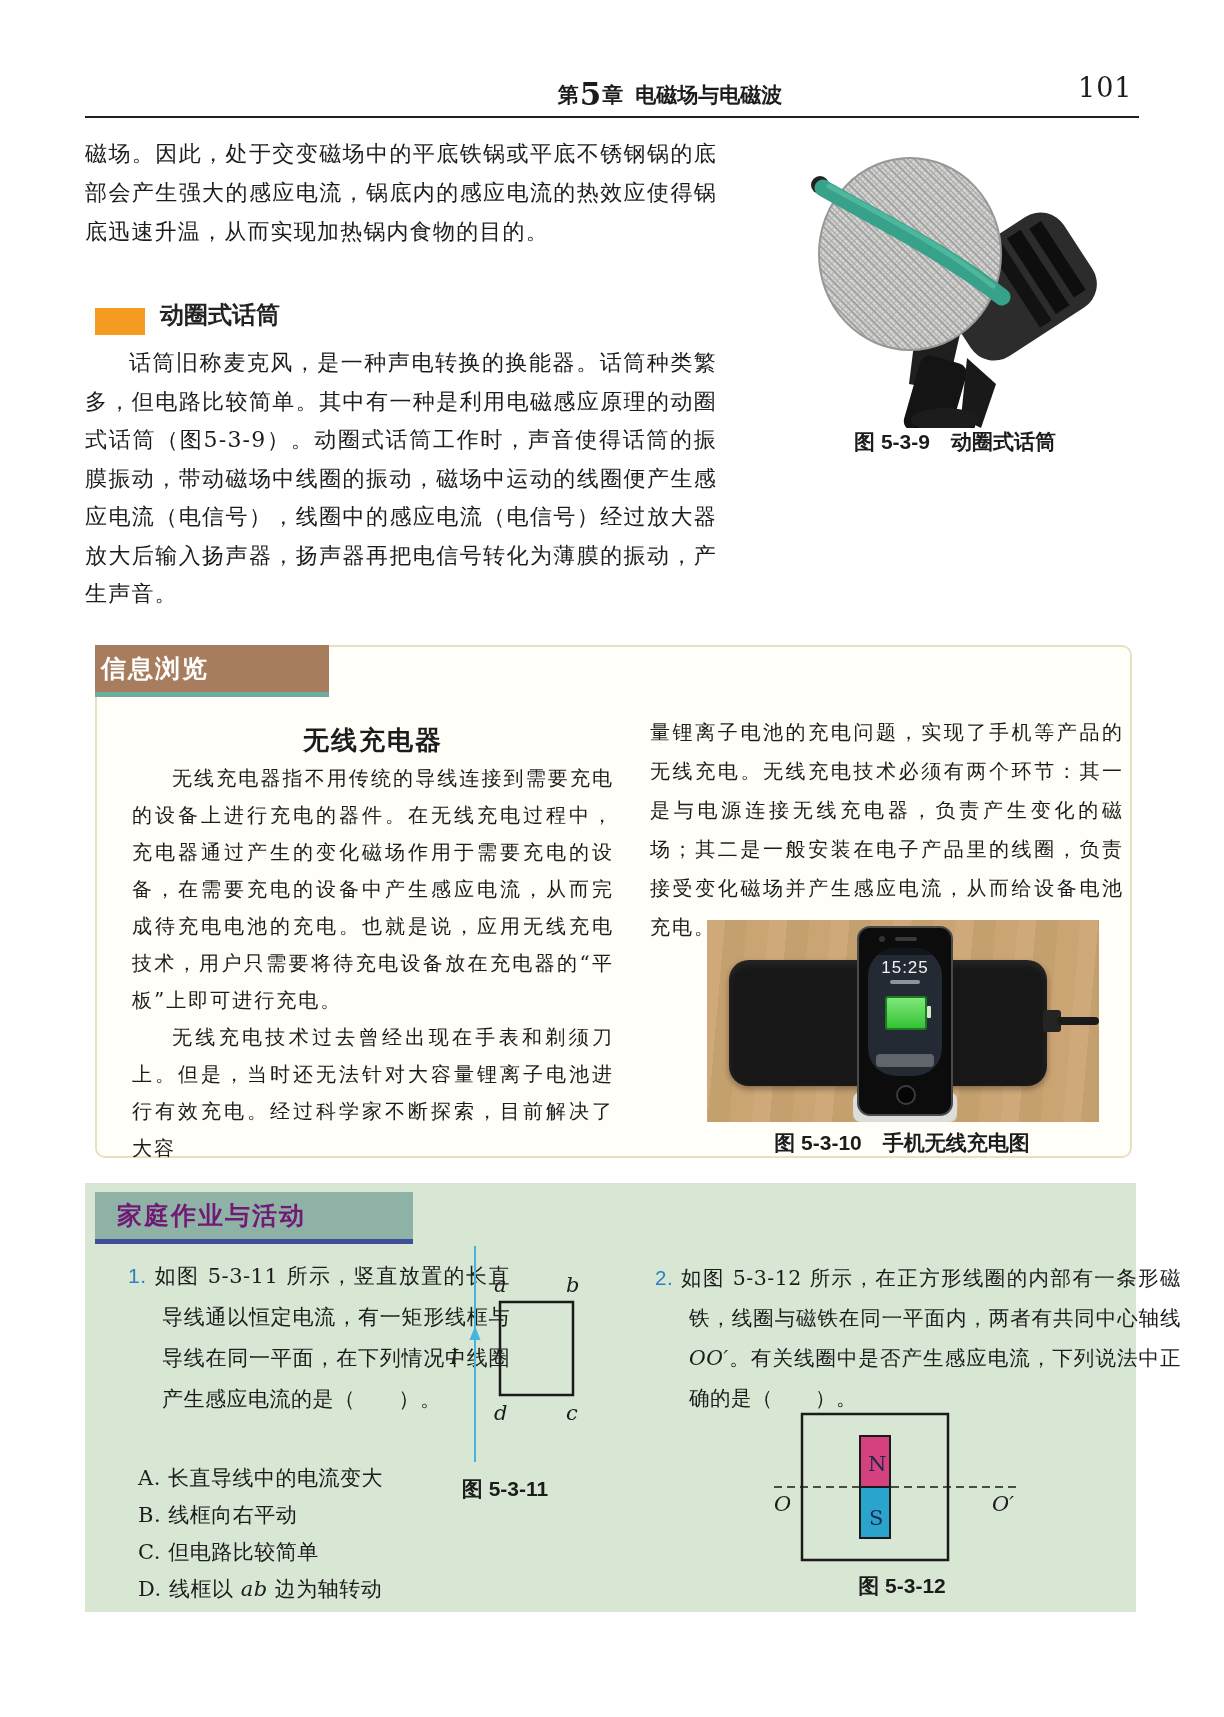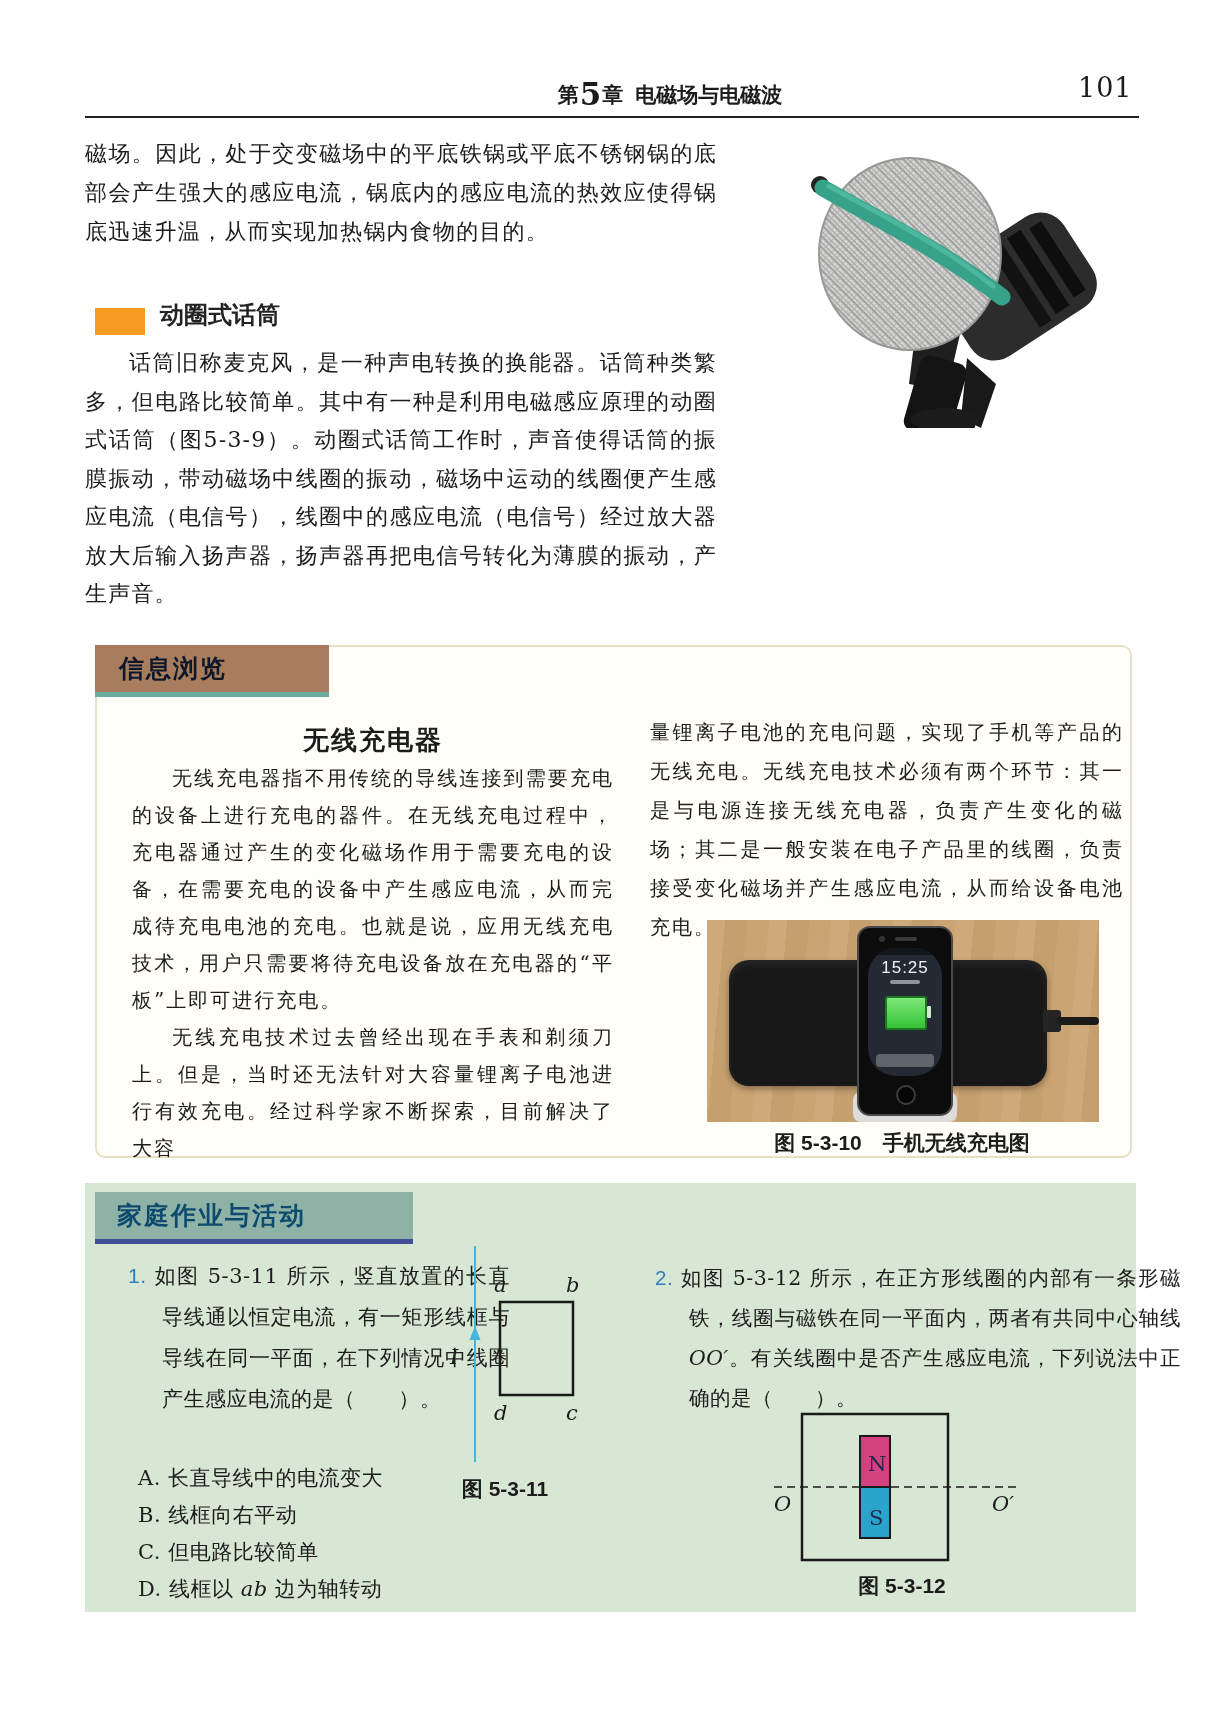--- a/index.html
+++ b/index.html
@@ -27,22 +27,22 @@
 
   .mic-fig{position:absolute;top:136px;left:795px;width:320px;height:292px;}
   .fig-caption{font-family:"Liberation Sans",sans-serif;font-weight:bold;font-size:21px;
                text-align:center;color:#1c1c1c;}
   .mic-caption{position:absolute;top:428px;left:770px;width:370px;}
 
   
   .info-box{position:absolute;top:645px;left:95px;width:1037px;height:513px;box-sizing:border-box;
             background:#fffef8;border:2px solid #e9dfc3;border-radius:10px;}
   .info-header{position:absolute;top:-2px;left:-2px;width:234px;height:47px;box-sizing:border-box;
-               background:#a87d5e;color:#0f172a;font-family:"Liberation Sans",sans-serif;
-               font-weight:bold;font-size:25px;line-height:47px;padding-left:24px;letter-spacing:2px;}
+               background:#a87d5e;color:#ffffff;font-family:"Liberation Sans",sans-serif;
+               font-weight:bold;font-size:25px;line-height:47px;padding-left:6px;letter-spacing:2px;}
   .info-header-bar{position:absolute;top:45px;left:-2px;width:234px;height:5px;background:#6cada0;}
   .info-title{position:absolute;top:76px;left:35px;width:482px;margin:0;text-align:center;
               font-family:"Liberation Sans",sans-serif;font-weight:bold;font-size:26px;letter-spacing:2px;}
   .col-left{position:absolute;top:113px;left:35px;width:482px;
             font-size:20px;line-height:37px;letter-spacing:2px;text-align:justify;}
   .col-left p{margin:0;text-indent:2em;}
   .col-right{position:absolute;top:66px;left:553px;width:474px;
              font-size:20px;line-height:39px;letter-spacing:2px;text-align:justify;}
   .col-right p{margin:0;}
 
@@ -67,21 +67,21 @@
            border:2px solid #1e7a1e;border-radius:3px;}
   .battery-cap{position:absolute;right:-6px;top:8px;width:4px;height:12px;background:#cfe9cc;border-radius:1px;}
   .slider{position:absolute;left:8px;top:106px;width:58px;height:13px;background:rgba(255,255,255,.28);border-radius:4px;}
   .home{position:absolute;left:37px;top:157px;width:20px;height:20px;box-sizing:border-box;
         border:2px solid #3c3c3c;border-radius:50%;background:#050505;}
   .photo-caption{position:absolute;top:482px;left:555px;width:500px;}
 
   
   .hw{position:absolute;top:1183px;left:85px;width:1051px;height:429px;background:#d8e7d3;}
   .hw-header{position:absolute;top:9px;left:10px;width:318px;height:47px;box-sizing:border-box;
-             background:#8fb2a7;color:#0c4a6e;font-family:"Liberation Sans",sans-serif;
+             background:#8fb2a7;color:#701a75;font-family:"Liberation Sans",sans-serif;
              font-weight:bold;font-size:25px;line-height:47px;padding-left:22px;letter-spacing:2px;}
   .hw-header-bar{position:absolute;top:56px;left:10px;width:318px;height:5px;background:#3f4e96;}
 
   .q{margin:0;font-size:21px;letter-spacing:0.5px;text-align:justify;}
   .qnum{color:#2f7fc1;font-family:"Liberation Sans",sans-serif;}
   .q1{position:absolute;top:72px;left:43px;width:348px;line-height:41px;padding-left:34px;text-indent:-34px;}
   .options{position:absolute;top:277px;left:53px;width:360px;font-size:21px;line-height:37px;letter-spacing:0.5px;}
   .it{font-style:italic;font-family:"DejaVu Serif",serif;}
 
   .fig1{position:absolute;top:57px;left:335px;}
@@ -131,20 +131,21 @@
       <path d="M 118 282 Q 150 270 182 284 L 173 312 Q 150 324 127 310 Z" fill="#0a0a0a"></path>
       <ellipse cx="150" cy="284" rx="34" ry="12" fill="#1c1c1c"></ellipse>
 
       <ellipse cx="115" cy="118" rx="91" ry="96" fill="url(#mesh)" stroke="#979795" stroke-width="2"></ellipse>
 
       <circle cx="25" cy="49" r="9" fill="#222"></circle>
       <path d="M 28 52 C 80 82, 150 116, 207 161" stroke="#37a189" stroke-width="17" fill="none" stroke-linecap="round"></path>
       <path d="M 34 50 C 84 78, 146 108, 198 150" stroke="#4db79e" stroke-width="5" fill="none" stroke-linecap="round"></path>
     </svg>
   </div>
+  <div class="fig-caption mic-caption">图 5-3-9　动圈式话筒</div>
 
   <div class="info-box">
     <div class="info-header">信息浏览</div>
     <div class="info-header-bar"></div>
     <h3 class="info-title">无线充电器</h3>
 
     <div class="col-left">
       <p>无线充电器指不用传统的导线连接到需要充电的设备上进行充电的器件。在无线充电过程中，充电器通过产生的变化磁场作用于需要充电的设备，在需要充电的设备中产生感应电流，从而完成待充电电池的充电。也就是说，应用无线充电技术，用户只需要将待充电设备放在充电器的“平板”上即可进行充电。</p>
       <p>无线充电技术过去曾经出现在手表和剃须刀上。但是，当时还无法针对大容量锂离子电池进行有效充电。经过科学家不断探索，目前解决了大容</p>
     </div>

